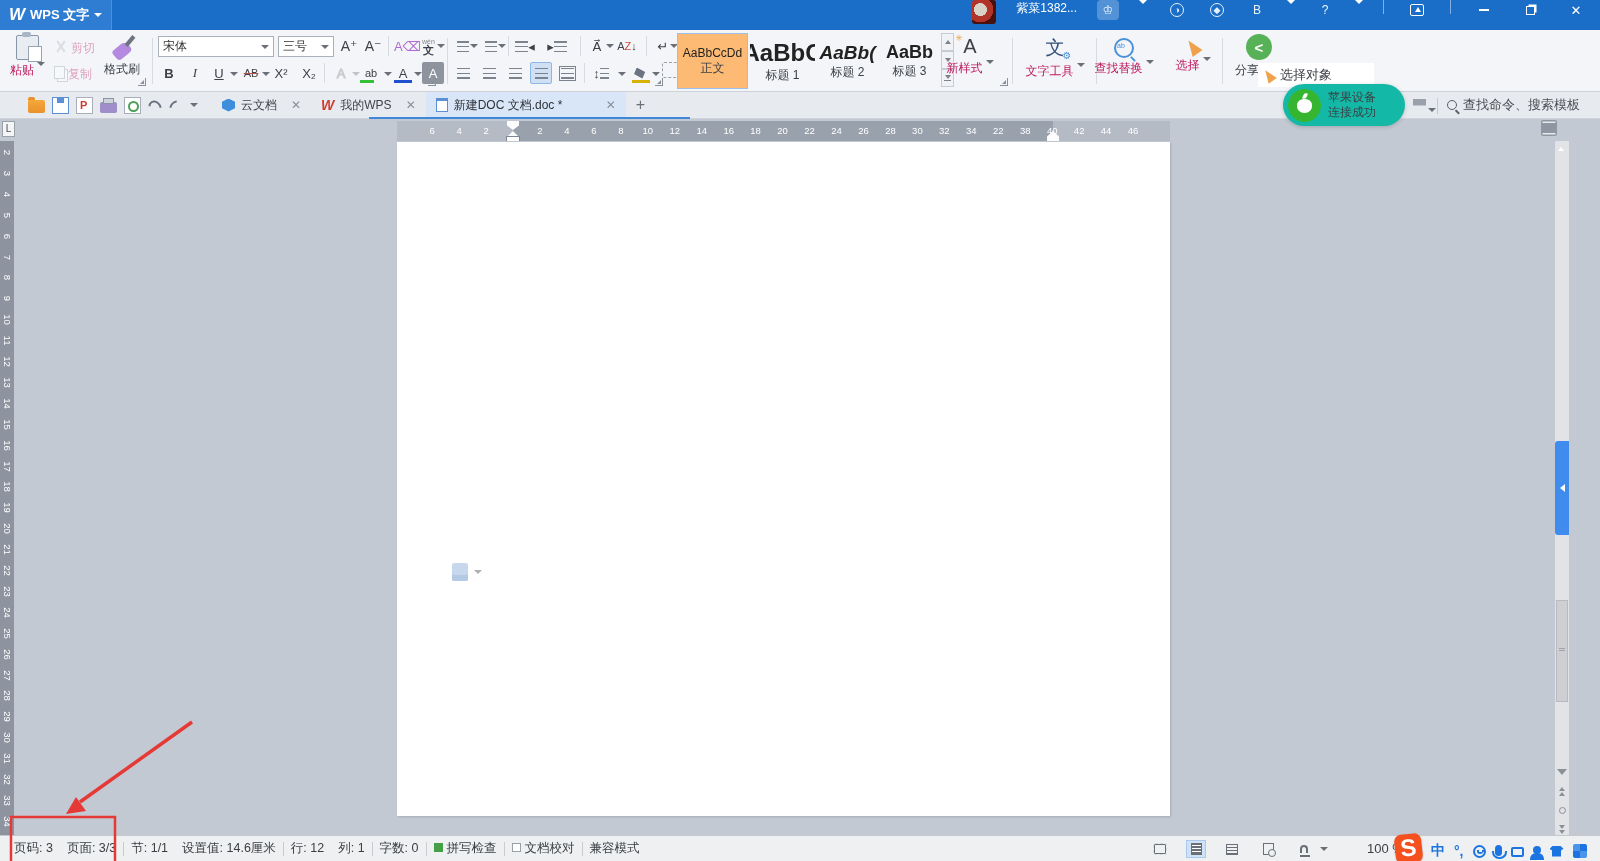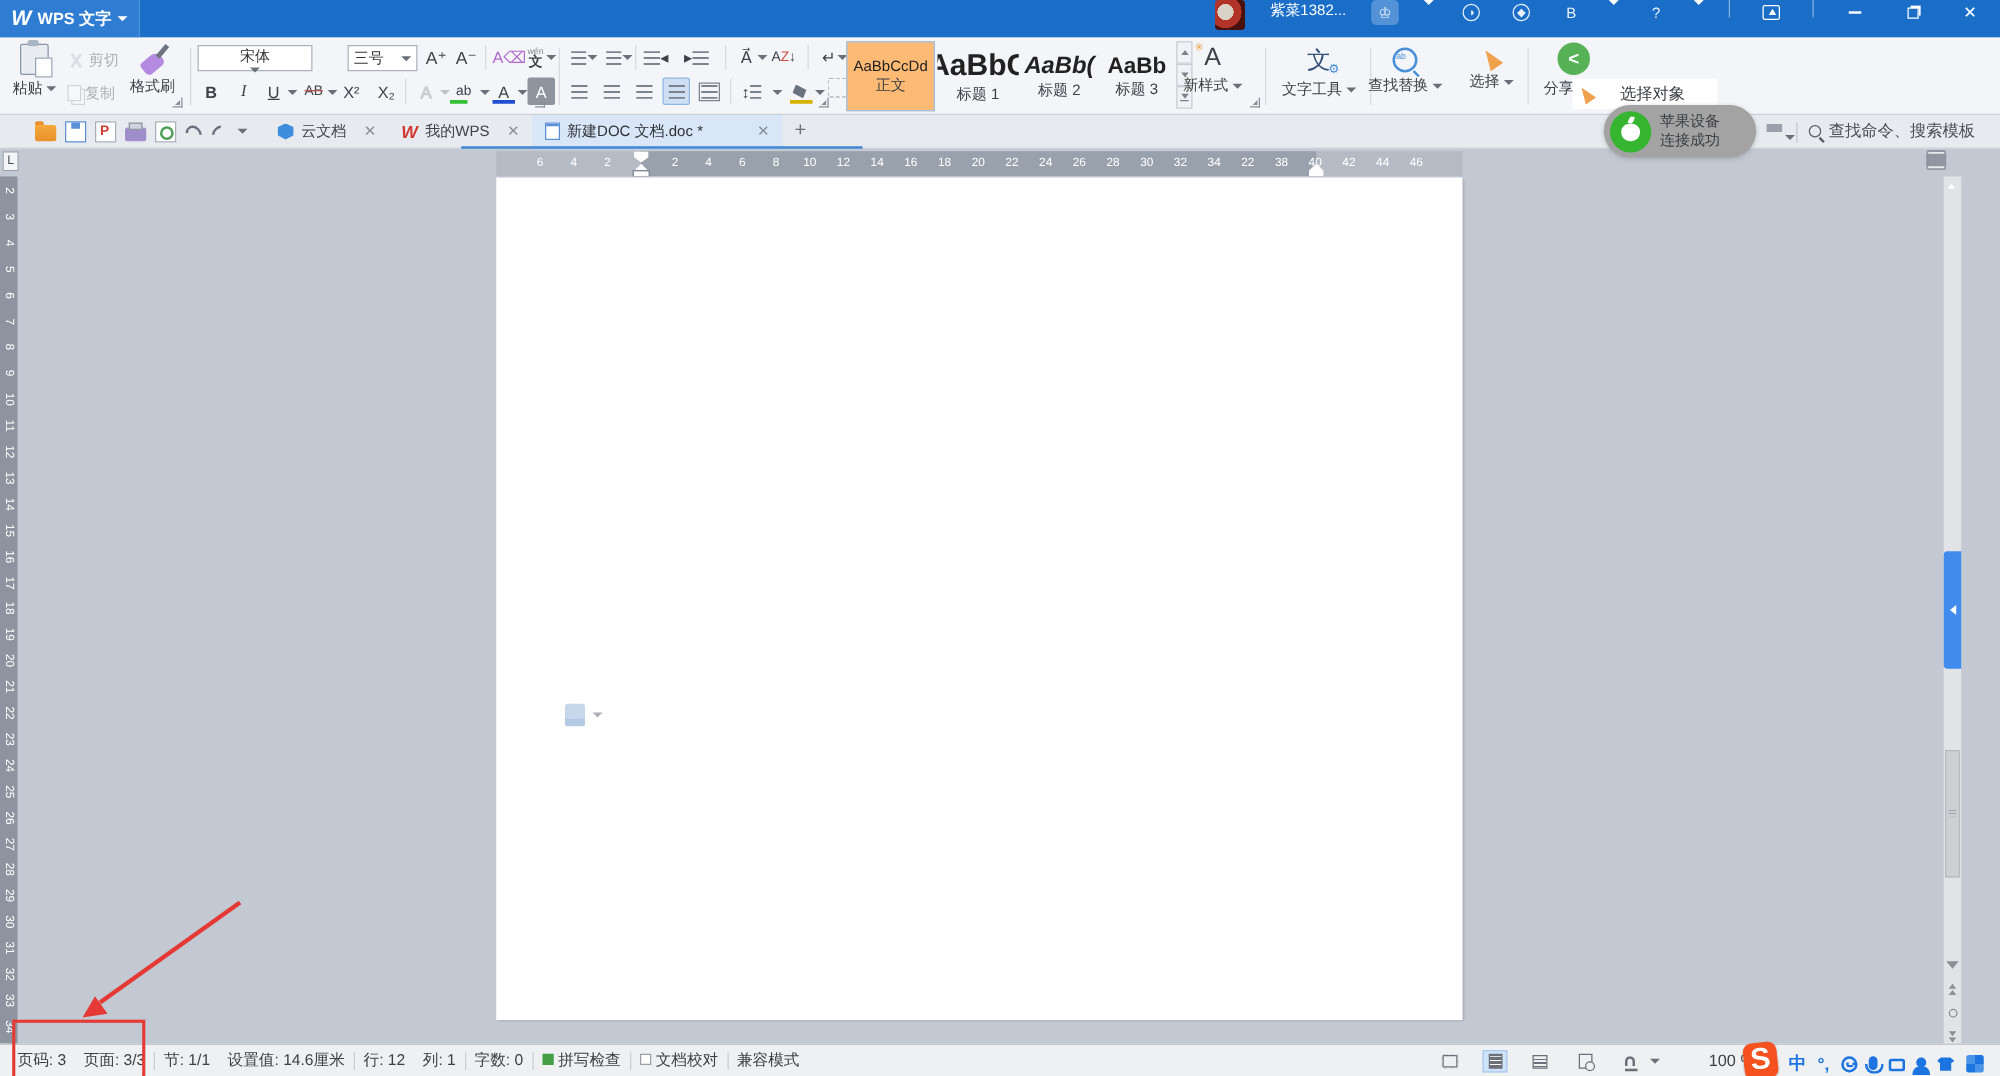--- a/index.html
+++ b/index.html
@@ -29,21 +29,21 @@
   .restbox { width:9px; height:9px; border:1.5px solid #fff; box-shadow:2px -2px 0 -0.5px #fff; }
   .upbox { width:14px; height:12px; border:1.5px solid #fff; border-radius:2px; position:relative; }
   .upbox:before { content:""; position:absolute; left:4px; top:2px; width:0; height:0; border-left:3px solid transparent; border-right:3px solid transparent; border-bottom:5px solid #fff; }
 
   
   .ribbon { position:absolute; left:0; top:30px; width:1600px; height:62px; background:#f3f5f8; border-bottom:1px solid #ccd1d8; }
   .gsep { position:absolute; top:8px; width:1px; height:46px; background:#d7dbe1; }
   .launcher { position:absolute; width:8px; height:8px; border-right:1.5px solid #8a9099; border-bottom:1.5px solid #8a9099; }
   .launcher:before { content:""; position:absolute; right:1px; bottom:1px; width:0; height:0; border-top:4px solid transparent; border-right:4px solid #8a9099; }
   .bigbtn { position:absolute; display:flex; flex-direction:column; align-items:center; gap:2px; font-size:12px; color:#3c4045; }
-  .smallbtn { display:flex; align-items:center; gap:3px; font-size:12px; color:#404040; }
+  .smallbtn { display:flex; gap:3px; font-size:12px; color:#be185d; }
   .ico-paste { width:23px; height:25px; background:#e9edf2; border:1.5px solid #8796a8; border-radius:2px; position:relative; }
   .ico-paste:before { content:""; position:absolute; left:5px; top:-4px; width:9px; height:5px; background:#aab6c4; border-radius:2px; }
   .ico-paste:after { content:""; position:absolute; right:-4px; bottom:-3px; width:12px; height:14px; background:#fff; border:1px solid #98a5b5; }
   .ico-scis { width:14px; height:14px; position:relative; opacity:.65; }
   .ico-scis:before,.ico-scis:after { content:""; position:absolute; left:6px; top:0; width:2px; height:13px; background:#8d93a0; }
   .ico-scis:before { transform:rotate(35deg); } .ico-scis:after { transform:rotate(-35deg); }
   .ico-copy { width:11px; height:13px; border:1.5px solid #9aa2ae; background:#fff; box-shadow:3px 3px 0 -1px #fff, 3px 3px 0 0 #9aa2ae; }
   .ico-brush { width:22px; height:24px; position:relative; }
   .ico-brush:before { content:""; position:absolute; left:2px; top:10px; width:18px; height:12px; background:#b48ae0; border-radius:3px 6px 4px 4px; transform:rotate(-40deg); }
   .ico-brush:after { content:""; position:absolute; right:1px; top:0; width:4px; height:12px; background:#6d7480; transform:rotate(40deg); }
@@ -57,21 +57,21 @@
   .stylecell { position:absolute; top:3px; height:56px; background:#fff0; display:flex; flex-direction:column; align-items:center; justify-content:center; font-size:12px; color:#3c4045; overflow:hidden; }
   .stylecell.sel { background:#fdba74; border:1px solid #9cc0ea; }
   .stylecell .sample { white-space:nowrap; color:#222; }
   .garrow { position:absolute; right:0; width:13px; height:18px; border:1px solid #c7ccd3; background:#f0f2f5; display:flex; align-items:center; justify-content:center; }
   .tri-u { width:0; height:0; border-left:3.5px solid transparent; border-right:3.5px solid transparent; border-bottom:4px solid #7c828c; }
   .tri-d { width:0; height:0; border-left:3.5px solid transparent; border-right:3.5px solid transparent; border-top:4px solid #7c828c; }
   .ico-share { width:26px; height:26px; border-radius:50%; background:#57b257; color:#fff; font-weight:bold; font-size:15px; display:flex; align-items:center; justify-content:center; }
   .ico-cursor { width:0; height:0; border-left:6px solid transparent; border-right:6px solid transparent; border-bottom:16px solid #f0a14b; transform:rotate(-35deg); position:relative; }
   .ico-mag { width:13px; height:13px; border:2px solid #4a90d9; border-radius:50%; position:relative; }
   .ico-mag:after { content:""; position:absolute; right:-4px; bottom:-4px; width:6px; height:2px; background:#4a90d9; transform:rotate(45deg); }
-  .selobj { position:absolute; left:1258px; top:33px; width:116px; height:24px; background:#fff; display:flex; align-items:center; gap:22px; padding-left:6px; font-size:13px; color:#3c4045; }
+  .selobj { position:absolute; left:1258px; top:33px; width:116px; height:24px; background:#fff; display:flex; align-items:center; gap:6px; padding-left:6px; font-size:13px; color:#3c4045; }
 
   
   .toolrow { position:absolute; left:0; top:92px; width:1600px; height:27px; background:#e7eaee; border-bottom:1px solid #d0d4da; display:flex; align-items:center;padding-left:20px; }
   .qa { display:flex; align-items:center; gap:7px; padding:0 8px; }
   .qico { width:17px; height:17px; position:relative; }
   .i-folder { background:linear-gradient(#f5a93b,#e8912a); border-radius:1px 2px 2px 2px; height:13px; margin-top:3px; }
   .i-folder:before { content:""; position:absolute; top:-3px; left:0; width:7px; height:3px; background:#e8912a; border-radius:2px 2px 0 0; }
   .i-save { background:#fff; border:1.5px solid #5b8fd6; }
   .i-save:before { content:""; position:absolute; left:4px; top:0; width:7px; height:5px; background:#5b8fd6; }
   .i-pdf { background:#fff; border:1px solid #a8afba; }
@@ -85,21 +85,21 @@
   .dtab { display:flex; align-items:center; gap:6px; height:27px; padding:0 10px; font-size:12px; color:#3f434a; }
   .dtab .x { color:#8a8f98; font-size:12px; margin-left:8px; }
   .dtab.active { background:#d9e6f7; color:#2e3338; }
   .activeline { position:absolute; left:369px; top:117px; width:321px; height:2px; background:#3f87d8; z-index:3; }
   .cube { width:13px; height:13px; background:#3e8ede; clip-path:polygon(50% 0,100% 25%,100% 75%,50% 100%,0 75%,0 25%); }
   .wlogo-r { color:#d33a2f; font-weight:bold; font-size:14px; font-style:italic; }
   .docico { width:12px; height:14px; background:#fff; border:1px solid #5b8fd6; box-shadow:inset 0 2px 0 #5b8fd6; }
   .plus { font-size:16px; color:#6b7078; padding:0 10px; }
 
   
-  .applepill { position:absolute; left:1283px; top:84px; width:122px; height:42px; background:#a3a3a3; border-radius:21px; box-shadow:0 1px 4px rgba(0,0,0,.18); display:flex; align-items:center; gap:7px; padding-left:5px; z-index:5; }
+  .applepill { position:absolute; left:1283px; top:84px; width:122px; height:42px; background:#14b8a6; border-radius:21px; box-shadow:0 1px 4px rgba(0,0,0,.18); display:flex; align-items:center; gap:7px; padding-left:5px; z-index:5; }
   .applecirc { width:33px; height:33px; border-radius:50%; background:#36b531; position:relative; }
   .applecirc:before { content:""; position:absolute; left:9px; top:10px; width:15px; height:14px; background:#fff; border-radius:45% 45% 48% 48%; }
   .applecirc:after { content:""; position:absolute; left:15px; top:4px; width:4px; height:6px; background:#fff; border-radius:60% 0 60% 0; transform:rotate(20deg); }
   .appletxt { font-size:12px; color:#3c4045; line-height:15px; }
   .flagico { position:absolute; left:1413px; top:99px; width:13px; height:11px; background:#9aa1ab; clip-path:polygon(0 0,100% 0,100% 60%,0 60%,0 100%,0 0); }
   .flagcaret { position:absolute; left:1428px; top:108px; }
   .searchbox { position:absolute; left:1447px; top:96px; display:flex; align-items:center; gap:6px; color:#4a4e54; font-size:13px; }
   .i-mag { width:10px; height:10px; border:1.5px solid #5a5f66; border-radius:50%; position:relative; }
   .i-mag:after { content:""; position:absolute; right:-4px; bottom:-3px; width:5px; height:1.5px; background:#5a5f66; transform:rotate(45deg); }
 
@@ -230,21 +230,21 @@
       <span class="ico-copy"></span>
       <span>复制</span>
     </div>
     <div class="bigbtn" style="left:104px; top:5px;">
       <span class="ico-brush"></span>
       <span>格式刷</span>
     </div>
     <span class="launcher" style="left:138px; top:48px;"></span>
     <span class="gsep" style="left:152px;"></span>
 
-    <div class="combo" style="position:absolute; left:158px; top:6px; width:92px;flex-direction:column;">
+    <div class="combo" style="position:absolute; left:158px; top:6px; width:116px;">
       <span>宋体</span>
         <span class="caret dark"></span>
     </div>
     <div class="combo" style="position:absolute; left:278px; top:6px; width:56px;">
       <span>三号</span>
         <span class="caret dark"></span>
     </div>
     <span class="fbtn" style="position:absolute; left:338px; top:5px; font-size:14px;">A⁺</span>
     <span class="fbtn" style="position:absolute; left:362px; top:5px; font-size:14px;">A⁻</span>
     <span class="gsep" style="left:388px; top:6px; height:20px;"></span>

